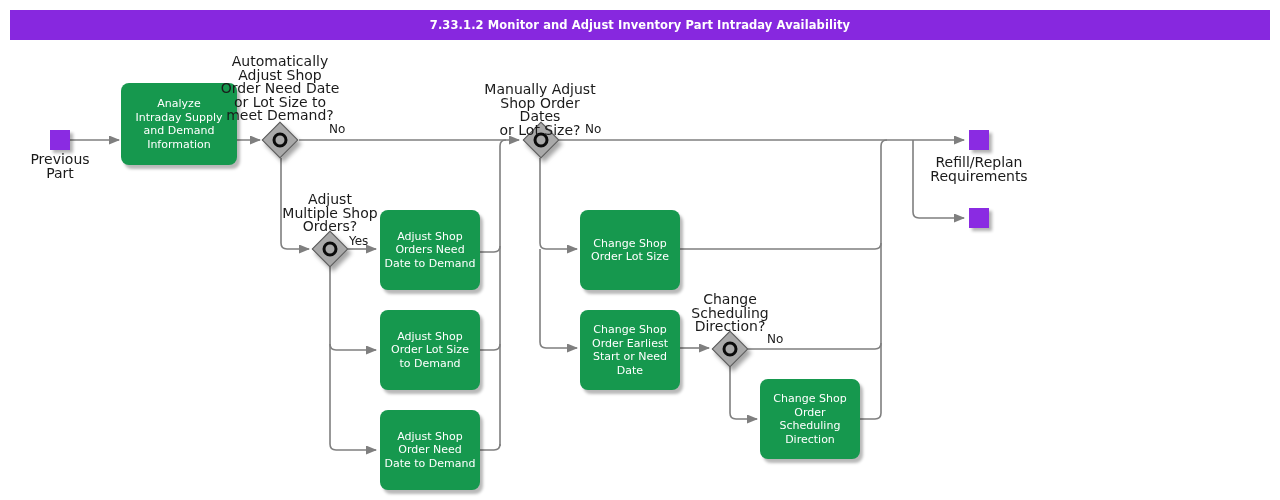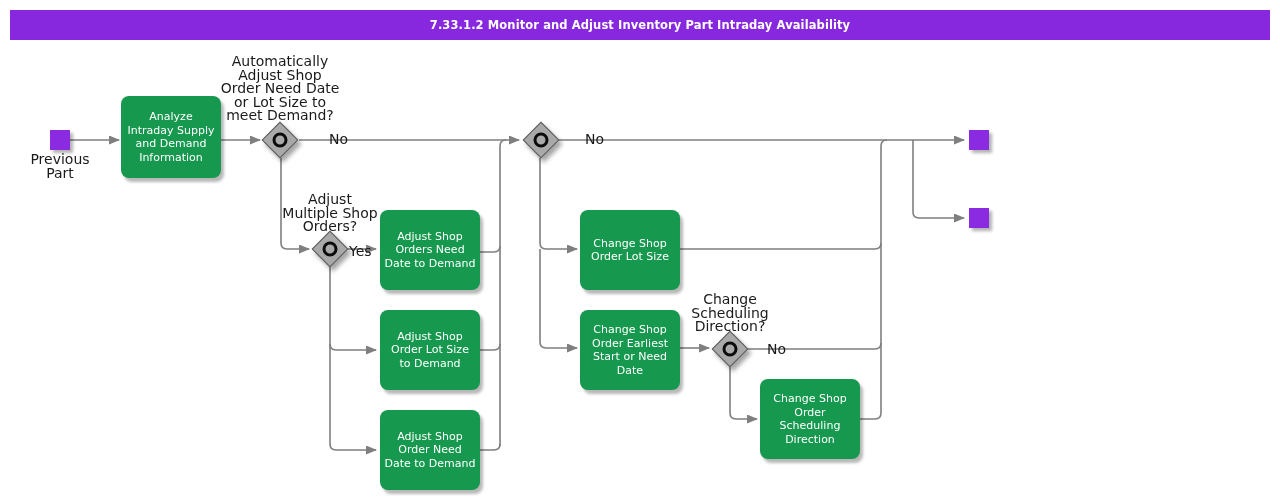--- a/index.html
+++ b/index.html
@@ -31,21 +31,21 @@
   .gateway { position:absolute; width:26px; height:26px; filter:drop-shadow(3px 4px 2px rgba(0,0,0,0.35)); }
   .gw-diamond { position:absolute; inset:0; background:var(--gateway-fill,#A9A9A9); border:1px solid #5a5a5a; transform:rotate(45deg); }
   .gw-ring {
     position:absolute; left:50%; top:50%; width:9px; height:9px;
     transform:translate(-50%,-50%); border:3.5px solid #0b0b0b; border-radius:50%;
   }
   .lbl {
     position:absolute; text-align:center; white-space:pre-line;
     font-size:14px; line-height:13.5px; color:#1a1a1a;
   }
-  .edge-lbl { position:absolute; font-size:14px; color:#1a1a1a;margin-top:9px; }
+  .edge-lbl { position:absolute; font-size:12px; color:#1a1a1a; }
 </style>
 </head>
 <body>
 
 <div id="canvas">
 
   <div class="header">
     <span>7.33.1.2 Monitor and Adjust Inventory Part Intraday Availability</span>
   </div>
 
@@ -76,24 +76,26 @@
     <path class="wire" d="M860 419 H875 Q881 419 881 413"></path>
     <path class="wire" d="M680 249 H875 Q881 249 881 243"></path>
     <path class="wire" d="M881 413 V146 Q881 140 887 140"></path>
   </svg>
 
   <div class="data-sq" style="left:50px;top:130px"></div>
   <div class="lbl" style="left:18px;top:153px;width:84px">Previous
 Part</div>
 
   <div class="data-sq" style="left:969px;top:130px"></div>
+  <div class="lbl" style="left:917px;top:156px;width:124px">Refill/Replan
+Requirements</div>
 
   <div class="data-sq" style="left:969px;top:208px"></div>
 
-  <div class="task" style="left:121px;top:96px;width:100px;height:82px">Analyze
+  <div class="task" style="left:121px;top:83px;width:116px;height:82px">Analyze
 Intraday Supply
 and Demand
 Information</div>
   <div class="task" style="left:380px;top:210px;width:100px;height:80px">Adjust Shop
 Orders Need
 Date to Demand</div>
   <div class="task" style="left:380px;top:310px;width:100px;height:80px">Adjust Shop
 Order Lot Size
 to Demand</div>
   <div class="task" style="left:380px;top:410px;width:100px;height:80px">Adjust Shop
@@ -125,20 +127,23 @@
     <div class="gw-ring"></div>
   </div>
   <div class="lbl" style="left:278px;top:193px;width:104px">Adjust
 Multiple Shop
 Orders?</div>
 
   <div class="gateway" style="left:528px;top:127px">
     <div class="gw-diamond"></div>
     <div class="gw-ring"></div>
   </div>
+  <div class="lbl" style="left:478px;top:83px;width:124px">Manually Adjust
+Shop Order Dates
+or Lot Size?</div>
 
   <div class="gateway" style="left:717px;top:336px">
     <div class="gw-diamond"></div>
     <div class="gw-ring"></div>
   </div>
   <div class="lbl" style="left:678px;top:293px;width:104px">Change
 Scheduling
 Direction?</div>
 
   <div class="edge-lbl" style="left:329px;top:122px">No</div>

